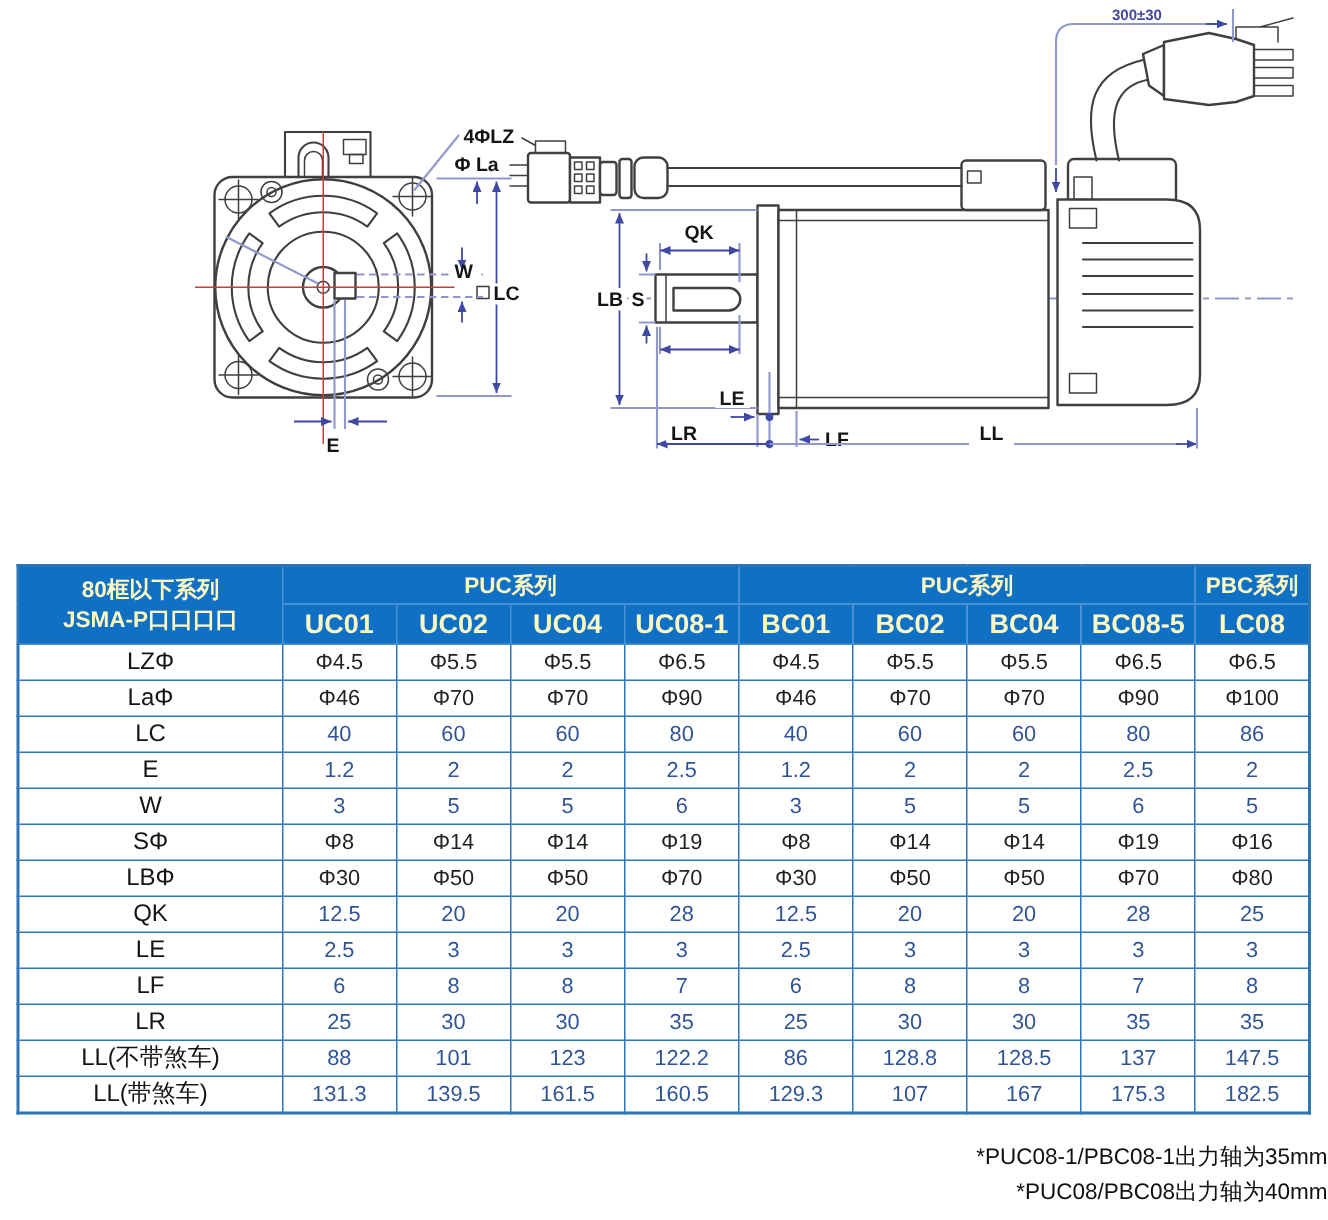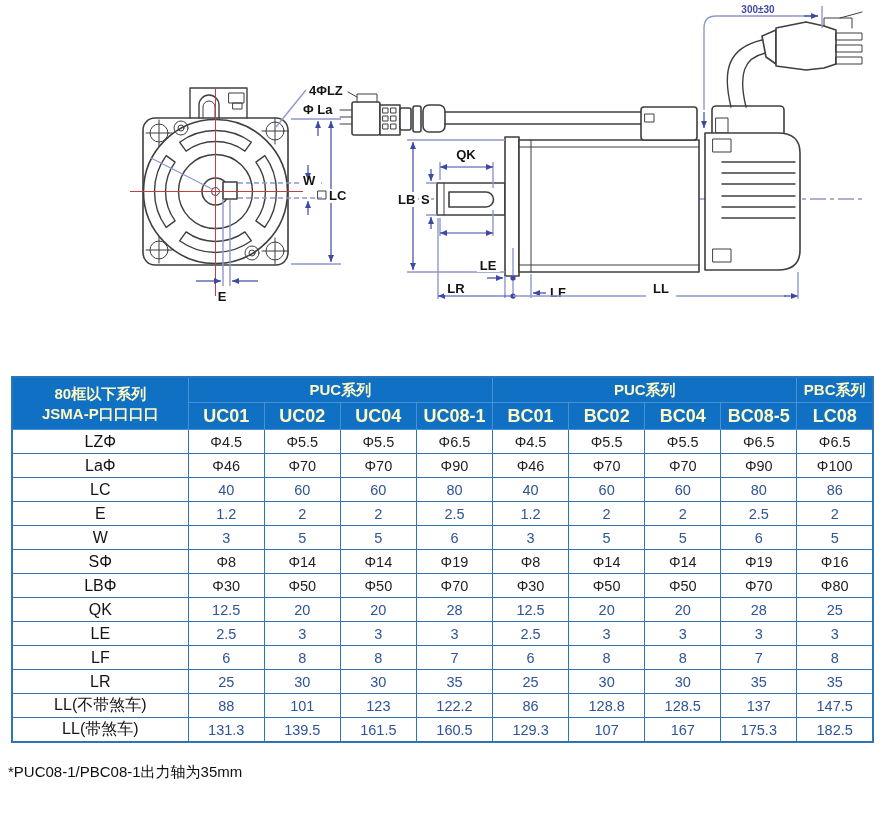--- a/index.html
+++ b/index.html
@@ -24,21 +24,21 @@
   table.spec{border-collapse:collapse;table-layout:fixed;width:863px;margin:8px 0 0 11px;border:2px solid var(--grid);}
   table.spec th,table.spec td{border:1px solid var(--grid);text-align:center;vertical-align:middle;padding:0;}
   table.spec thead th{background:var(--header-bg);color:#fef9c3;border:1px solid #4a90d4;}
   th.corner{line-height:1.3;}
   th.corner div{font-size:15px;font-weight:bold;}
   th.group{font-size:15px;font-weight:bold;height:24px;margin-top:40px;}
   th.model{font-size:18px;font-weight:bold;height:26px;}
   td.rowlabel{color:#141414;font-size:16px;height:23px;}
   td.val{color:var(--val);font-size:14.5px;}
   td.val.phi{color:var(--phi);}
-  .footnotes{margin:18px 0 0 8px;font-size:15px;color:#101010;line-height:1.5;}
+  .footnotes{margin:18px 0 0 8px;font-size:15px;color:#101010;line-height:1.5;text-align:right;}
 </style>
 </head>
 <body>
 
 <div class="drawing">
 <svg width="885" height="368" viewBox="0 0 885 368">
   <defs>
     <marker id="ah" markerWidth="9" markerHeight="8" refX="7" refY="3" orient="auto-start-reverse" markerUnits="userSpaceOnUse">
       <path d="M0,0 L7,3 L0,6 Z" fill="#3d49a5"></path>
     </marker>
@@ -395,13 +395,14 @@
         <td class="val">107</td>
         <td class="val">167</td>
         <td class="val">175.3</td>
         <td class="val">182.5</td>
       </tr>
     </tbody>
 </table>
 
 <div class="footnotes">
   <div>*PUC08-1/PBC08-1出力轴为35mm</div>
+  <div>*PUC08/PBC08出力轴为40mm</div>
 </div>
 
 </body></html>

